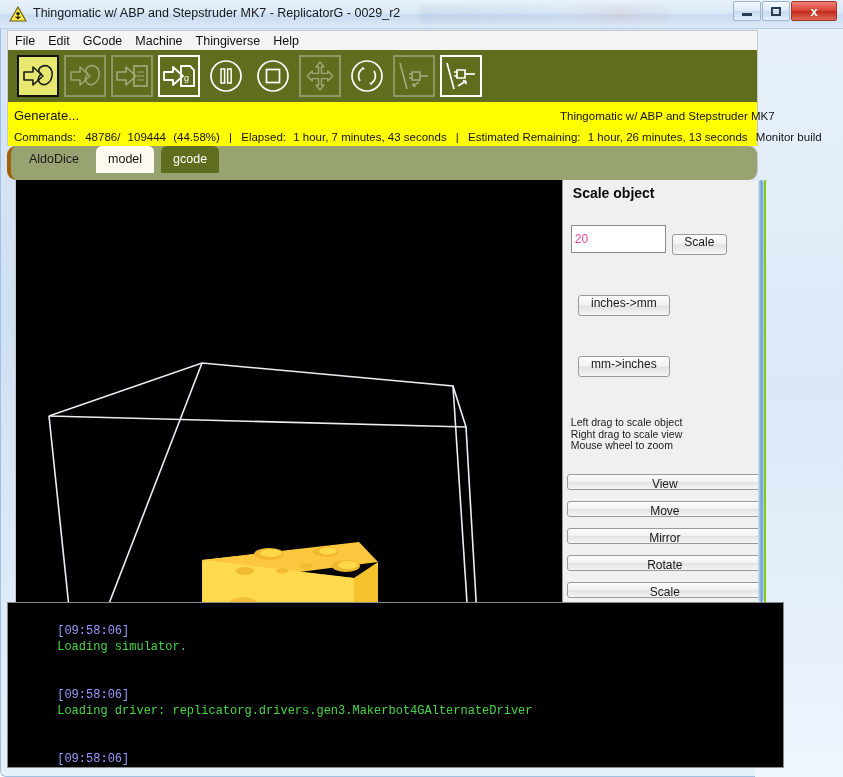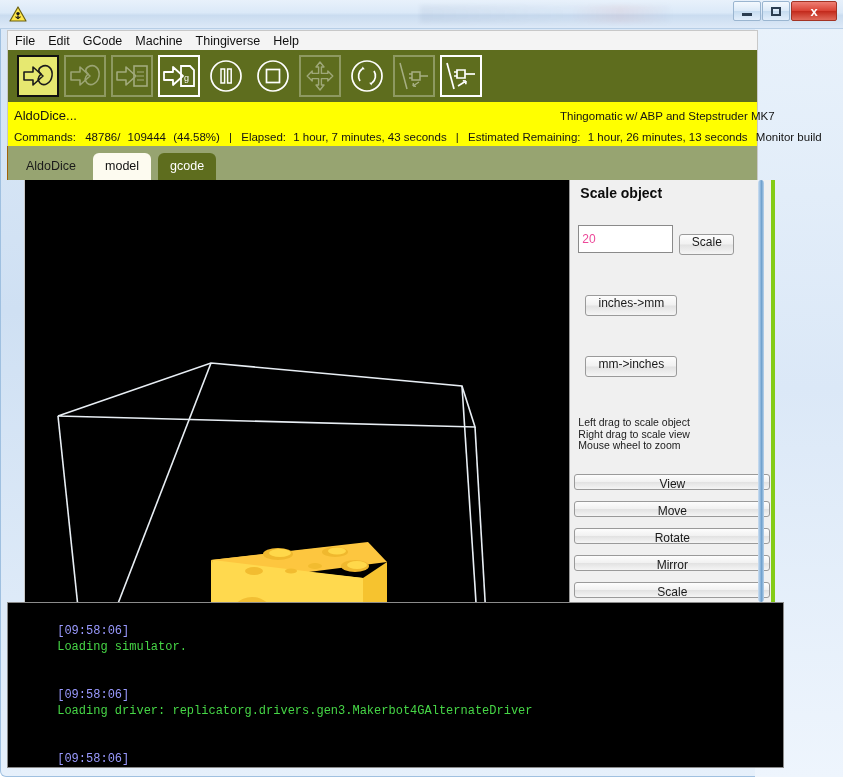--- a/index.html
+++ b/index.html
@@ -175,51 +175,52 @@
     white-space: nowrap;
   }
   .status-line2 .sep { padding: 0 6px; }
 
   
   .tabstrip {
     position: absolute;
     left: 7px; top: 146px;
     width: 751px; height: 34px;
     background: #97a471;
-    border-left: 1px solid #a16207;
+    border-left: 4px solid #a16207;
     border-right: 1px solid #c8c8c8;
     box-sizing: border-box;
     display: flex;
-    align-items: flex-end;
+    align-items: flex-start;
     padding-left: 12px;
+    border-radius: 9px;
   }
   .tab {
     font-size: 12.5px;
     padding: 4px 12px 5px 12px;
     margin-right: 7px;
     border-radius: 6px 6px 0 0;
     color: #1a1a1a;
     white-space: nowrap;
     height: 18px;
     line-height: 18px;
     box-sizing: content-box;
   }
   .tab.plain { background: transparent; padding-left: 6px; padding-right: 10px; }
   .tab.selected { background: #fdfbf0; color: #111; }
   .tab.dark { background: #5e6d1e; color: #ffffff; }
 
   
   .content {
     position: absolute;
-    left: 24px; top: 180px;
+    left: 15px; top: 180px;
     width: 751px; height: 422px;
     box-sizing: border-box;
     display: flex;
     border-left: 1px solid #c8c8c8;
-    border-right: 4px solid #84cc16;
+    border-right: 2px solid #84cc16;
     text-decoration: underline;
   }
   .viewport {
     position: relative;
     width: 548px;
     height: 422px;
     background: #000000;
     overflow: hidden;
   }
   .viewport svg { display:block; }
@@ -346,20 +347,21 @@
   <div class="titlebar">
     <div class="title-ghost"></div>
     <span class="title-icon">
       <svg width="18" height="18" viewBox="0 0 18 18">
         <polygon points="9,2 17,16 1,16" fill="#ffe74a" stroke="#6b6010" stroke-width="1.2" stroke-linejoin="round"></polygon>
         <circle cx="9" cy="8.6" r="1.7" fill="#1a1a1a"></circle>
         <path d="M9 10.6 L9 13.6" stroke="#1a1a1a" stroke-width="1.4"></path>
         <path d="M6.4 11.6 L9 13.6 L11.6 11.6" stroke="#1a1a1a" stroke-width="1.1" fill="none"></path>
       </svg>
     </span>
+    <span class="title-text">Thingomatic w/ ABP and Stepstruder MK7 - ReplicatorG - 0029_r2</span>
     <div class="winbtns">
       <div class="winbtn">
         <div class="glyph-min"></div>
       </div>
       <div class="winbtn">
         <div class="glyph-max"></div>
       </div>
       <div class="winbtn close">
         <span>x</span>
       </div>
@@ -473,21 +475,21 @@
           <path d="M13 10 h8 v8 h-8 z" fill="none" stroke="#ffffff" stroke-width="1.7"></path>
           <path d="M21 14 h10" stroke="#ffffff" stroke-width="1.7"></path>
           <path d="M13 12 h-3 M13 16 h-3" stroke="#ffffff" stroke-width="1.7"></path>
           <path d="M14 26 l8 -5 m0 0 l-3.2 -.2 m3.2 .2 l-.2 3.2" stroke="#ffffff" stroke-width="1.6" fill="none"></path>
         </svg>
       </span>
     </div>
   </div>
 
   <div class="statusbar"></div>
-  <div class="status-building">AldoDice...</div>
+  <div class="status-building">Generate...</div>
   <div class="status-machine">Thingomatic w/ ABP and Stepstruder MK7</div>
   <div class="status-line2">
     <span>Commands:</span>
     <span style="padding-left:6px">48786</span><span>/</span>
     <span style="padding-left:4px">109444</span>
     <span style="padding-left:4px">(44.58%)</span>
     <span class="sep">|</span>
     <span>Elapsed:</span>
     <span style="padding-left:4px">1 hour, 7 minutes, 43 seconds</span>
     <span class="sep">|</span>
@@ -620,22 +622,22 @@
 
       <div class="hint">
         <div>Left drag to scale object</div>
         <div>Right drag to scale view</div>
         <div>Mouse wheel to zoom</div>
       </div>
 
       <div class="mode-buttons">
         <div class="btn mode-btn">View</div>
         <div class="btn mode-btn">Move</div>
+        <div class="btn mode-btn">Mirror</div>
         <div class="btn mode-btn">Rotate</div>
-        <div class="btn mode-btn">Mirror</div>
         <div class="btn mode-btn">Scale</div>
         <div class="btn mode-btn">Generate GCode</div>
       </div>
     </div>
   </div>
 
   <div class="win-scroll">
     <div class="thumb"></div>
   </div>
 

